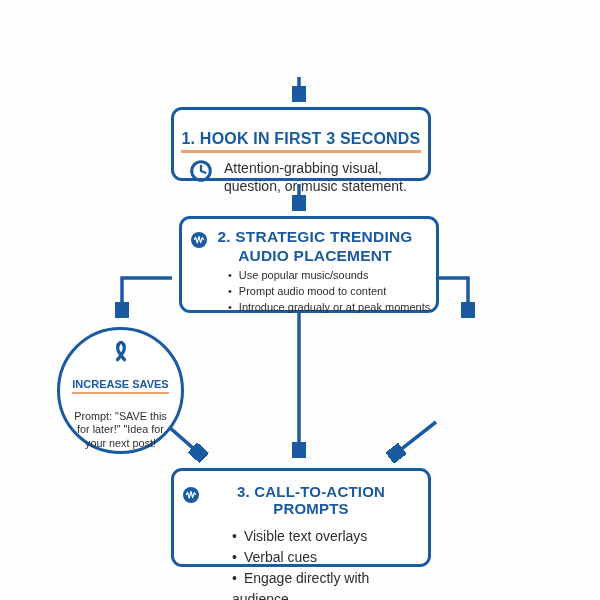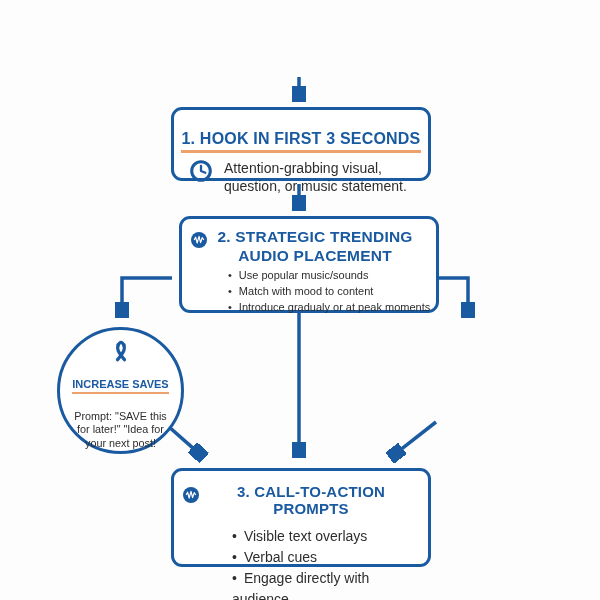--- a/index.html
+++ b/index.html
@@ -103,21 +103,21 @@
   <div class="box" id="box2">
     <span class="icon badge-abs">
       <svg width="16" height="16" viewBox="0 0 16 16">
         <circle cx="8" cy="8" r="8" fill="#1a5aa0"></circle>
         <path d="M3.2,8 L4.6,5.2 L6.2,11 L8,4.4 L9.6,10.6 L11.2,5.6 L12.8,8" fill="none" stroke="#ffffff" stroke-width="1.2" stroke-linejoin="round"></path>
       </svg>
     </span>
     <div class="box-heading">2. STRATEGIC TRENDING AUDIO PLACEMENT</div>
     <ul class="bullets">
       <li>Use popular music/sounds</li>
-      <li>Match with mood to content</li>
+      <li>Prompt audio mood to content</li>
       <li>Introduce gradualy or at peak moments</li>
     </ul>
   </div>
 
   <div class="circle" id="circleL">
     <span class="icon">
       <svg width="20" height="25" viewBox="0 0 20 26">
         <path d="M7,6.5 Q10,0.5 13,6.5" fill="none" stroke="#1a5aa0" stroke-width="3.4" stroke-linecap="round"></path>
         <path d="M7,6 C5.6,10.5 6.6,13.5 13.6,21.5" fill="none" stroke="#1a5aa0" stroke-width="3.4" stroke-linecap="round"></path>
         <path d="M13,6 C14.4,10.5 13.4,13.5 6.4,21.5" fill="none" stroke="#1a5aa0" stroke-width="3.4" stroke-linecap="round"></path>

